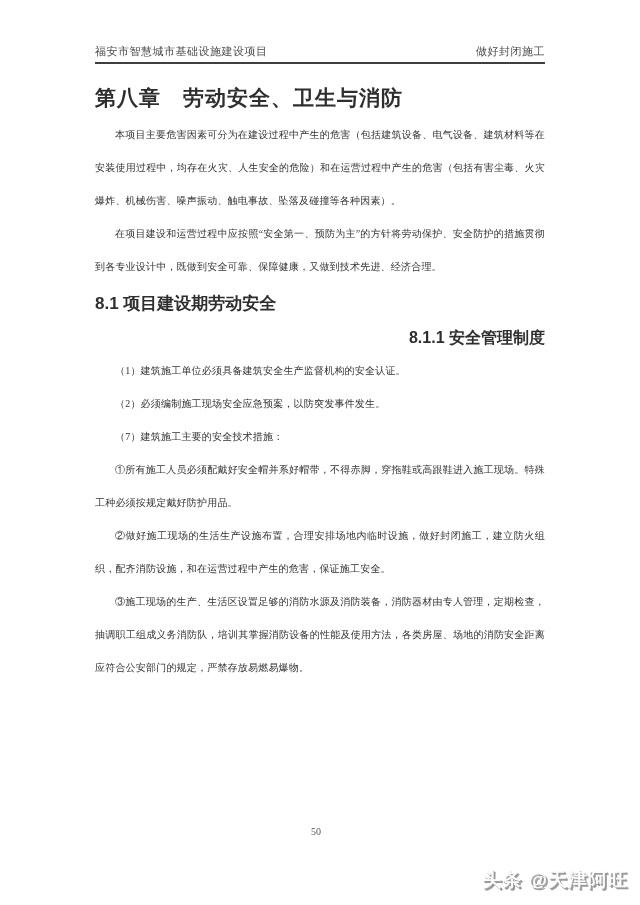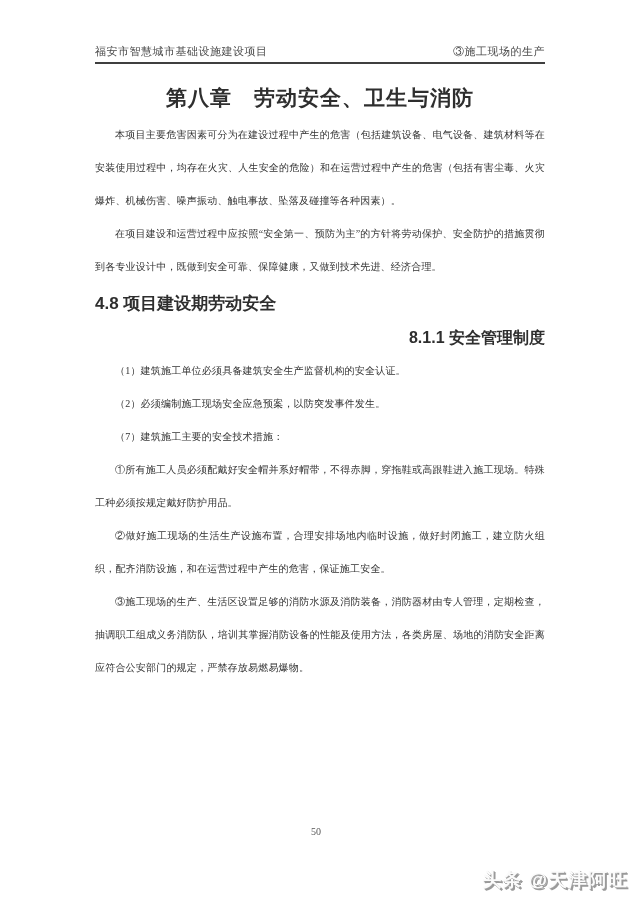--- a/index.html
+++ b/index.html
@@ -33,21 +33,21 @@
     font-family: "Liberation Serif", "DejaVu Serif", serif;
   }
   .header-rule {
     margin-top: 3px;
     border: 0;
     border-top: 2px solid #3f3f3f;
     width: 100%;
   }
   .chapter-title {
     margin: 20px 0 6px 0;
-    text-align: center;
+    text-align: left;
     font-family: "Liberation Sans", "DejaVu Sans", sans-serif;
     font-weight: bold;
     font-size: 21px;
     color: #2e2e2e;
     letter-spacing: 1px;
   }
   .body-blocks p.para {
     margin: 0;
     font-size: 10px;
     line-height: 33px;
@@ -96,30 +96,30 @@
   }
 </style>
 </head>
 <body>
 
 <div class="page">
   <div class="content-col">
 
     <div class="doc-header">
       <span>福安市智慧城市基础设施建设项目</span>
-      <span>③施工现场的生产</span>
+      <span>做好封闭施工</span>
     </div>
     <hr class="header-rule">
 
     <h1 class="chapter-title">第八章　劳动安全、卫生与消防</h1>
 
     <div class="body-blocks" id="body-blocks">
         <p class="para">本项目主要危害因素可分为在建设过程中产生的危害（包括建筑设备、电气设备、建筑材料等在安装使用过程中，均存在火灾、人生安全的危险）和在运营过程中产生的危害（包括有害尘毒、火灾爆炸、机械伤害、噪声振动、触电事故、坠落及碰撞等各种因素）。</p>
         <p class="para">在项目建设和运营过程中应按照“安全第一、预防为主”的方针将劳动保护、安全防护的措施贯彻到各专业设计中，既做到安全可靠、保障健康，又做到技术先进、经济合理。</p>
-        <div class="h1">4.8 项目建设期劳动安全</div>
+        <div class="h1">8.1 项目建设期劳动安全</div>
         <div class="h2">8.1.1 安全管理制度</div>
         <p class="para">（1）建筑施工单位必须具备建筑安全生产监督机构的安全认证。</p>
         <p class="para">（2）必须编制施工现场安全应急预案，以防突发事件发生。</p>
         <p class="para">（7）建筑施工主要的安全技术措施：</p>
         <p class="para">①所有施工人员必须配戴好安全帽并系好帽带，不得赤脚，穿拖鞋或高跟鞋进入施工现场。特殊工种必须按规定戴好防护用品。</p>
         <p class="para">②做好施工现场的生活生产设施布置，合理安排场地内临时设施，做好封闭施工，建立防火组织，配齐消防设施，和在运营过程中产生的危害，保证施工安全。</p>
         <p class="para">③施工现场的生产、生活区设置足够的消防水源及消防装备，消防器材由专人管理，定期检查，抽调职工组成义务消防队，培训其掌握消防设备的性能及使用方法，各类房屋、场地的消防安全距离应符合公安部门的规定，严禁存放易燃易爆物。</p>
       </div>
 
   </div>

